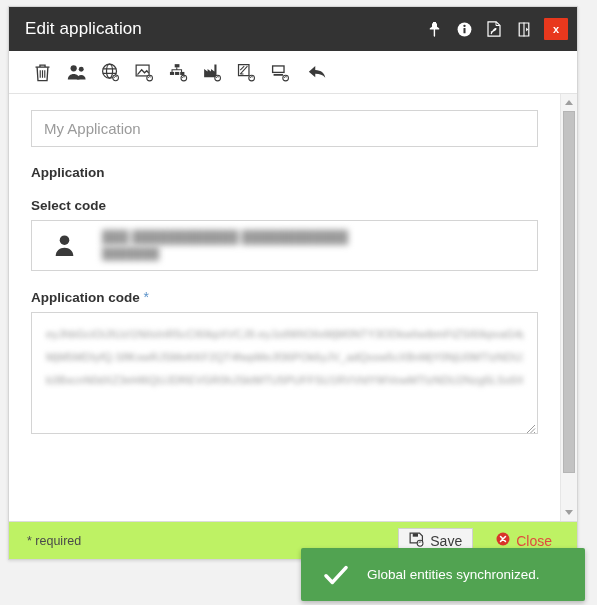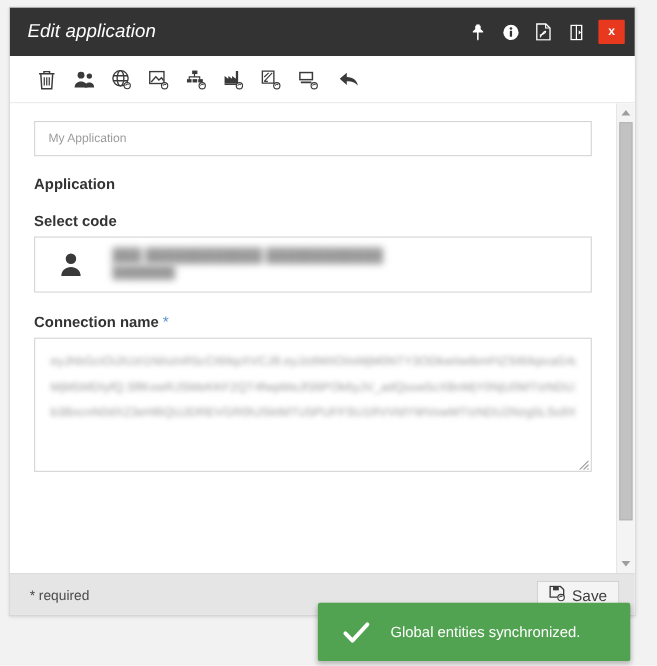--- a/index.html
+++ b/index.html
@@ -31,21 +31,20 @@
     align-items: center;
     padding: 0 6px 0 16px;
     flex: 0 0 auto;
   }
   #title-text {
     color: #ffffff;
     font-size: 17px;
     letter-spacing: .1px;
     flex: 1 1 auto;
     white-space: nowrap;
-    font-style: italic;
   }
   .tb-icon {
     width: 22px; height: 26px;
     margin-left: 8px;
     display: flex; align-items: center; justify-content: center;
     color: #ffffff;
     cursor: pointer;
   }
   .tb-icon svg { display: block; }
   #btn-close {
@@ -99,21 +98,21 @@
     margin-bottom: 7px;
     display: block;
   }
   .req { color: #5b92c9; font-weight: normal; font-size: 14px; }
 
   .ctrl {
     width: 100%;
     border: 1px solid #d4d4d4;
     background: #ffffff;
     font-family: "Liberation Sans", sans-serif;
-    font-size: 11px;
+    font-size: 15px;
     color: #9b9b9b;
     padding: 9px 12px;
     outline: none;
     display: block;
   }
   .ctrl::placeholder { color: #b3b3b3; }
 
   
   #owner-box {
     width: 100%;
@@ -206,21 +205,21 @@
     background: #c2c2c2;
     border: 1px solid #b5b5b5;
     cursor: pointer;
   }
 
   
   #footer {
     height: 38px;
     flex: 0 0 auto;
     border-top: 1px solid #dcdcdc;
-    background: #e5e5e5;
+    background: #bef264;
     display: flex;
     align-items: center;
     padding: 0 14px 0 18px;
   }
   #required-note {
     font-size: 12.5px;
     color: #4a4a4a;
     flex: 1 1 auto;
   }
   .fbtn {
@@ -239,21 +238,21 @@
   }
   #btn-close-footer {
     color: #e04a3f;
     margin-left: 12px;
     border: 1px solid transparent;
   }
 
   
   #toast {
     position: absolute;
-    left: 289px; top: 548px;
+    left: 301px; top: 548px;
     width: 284px; height: 53px;
     background: #51a351;
     box-shadow: 0 2px 5px rgba(0,0,0,0.25);
     display: flex;
     align-items: center;
     padding-left: 22px;
     border-radius: 2px;
   }
   #toast-icon {
     color: #ffffff;
@@ -416,21 +415,21 @@
           </div>
           <div id="owner-info">
             <div class="blur-line">███ ████████████ ████████████</div>
             <div class="blur-line sub">███████</div>
           </div>
         </div>
       </div>
 
       <div class="field">
         <label class="flabel">
-          <span>Connection name</span>
+          <span>Application code</span>
           <span class="req">*</span>
         </label>
         <div id="code-wrap">
           <div id="code-area">
             <div class="code-line">eyJhbGciOiJIUzI1NiIsInR5cCI6IkpXVCJ9.eyJzdWIiOiIxMjM0NTY3ODkwIiwibmFtZSI6IkpvaG4gRG9lIiwiaWF0IjoxNTE2</div>
             <div class="code-line">MjM5MDIyfQ.SflKxwRJSMeKKF2QT4fwpMeJf36POk6yJV_adQssw5cXBnMjY0NjU0MTIzNDU2Nzg5MGFiY2RlZmdoaWprbG1u</div>
             <div class="code-line">b3BxcnN0dXZ3eHl6QUJDREVGR0hJSktMTU5PUFFSU1RVVldYWVowMTIzNDU2Nzg5LSs9XC8uLg</div>
           </div>
           <div id="resize-grip">
             <svg width="12" height="12" viewBox="0 0 12 12" stroke="#9a9a9a" stroke-width="1">
@@ -464,20 +463,29 @@
         <svg width="15" height="15" viewBox="0 0 16 16" fill="none" stroke="#3c3c3c" stroke-width="1.3">
           <path d="M1.2 1.2h10l3.1 3.1v7.2H1.2z"></path>
           <rect x="4" y="1.4" width="5.6" height="3.6" fill="#3c3c3c" stroke="none"></rect>
           <circle cx="11.8" cy="12" r="3.1" fill="#fff" stroke-width="1.1"></circle>
           <path d="M10.4 12a1.5 1.5 0 0 1 2.6-.9" stroke-width="1"></path>
         </svg>
       </span>
       <span>Save</span>
     </div>
 
+    <div class="fbtn" id="btn-close-footer">
+      <span>
+        <svg width="14" height="14" viewBox="0 0 16 16">
+          <circle cx="8" cy="8" r="7.4" fill="#d9342b"></circle>
+          <path d="M5.2 5.2l5.6 5.6M10.8 5.2l-5.6 5.6" stroke="#fff" stroke-width="1.8" stroke-linecap="round"></path>
+        </svg>
+      </span>
+      <span>Close</span>
+    </div>
   </div>
 
 </div>
 
 <div id="toast">
   <div id="toast-icon">
     <svg width="26" height="22" viewBox="0 0 26 22" fill="none" stroke="#ffffff" stroke-width="3.6" stroke-linecap="round" stroke-linejoin="round">
       <path d="M3 11.8l6.4 6.6L23 3.6"></path>
     </svg>
   </div>

